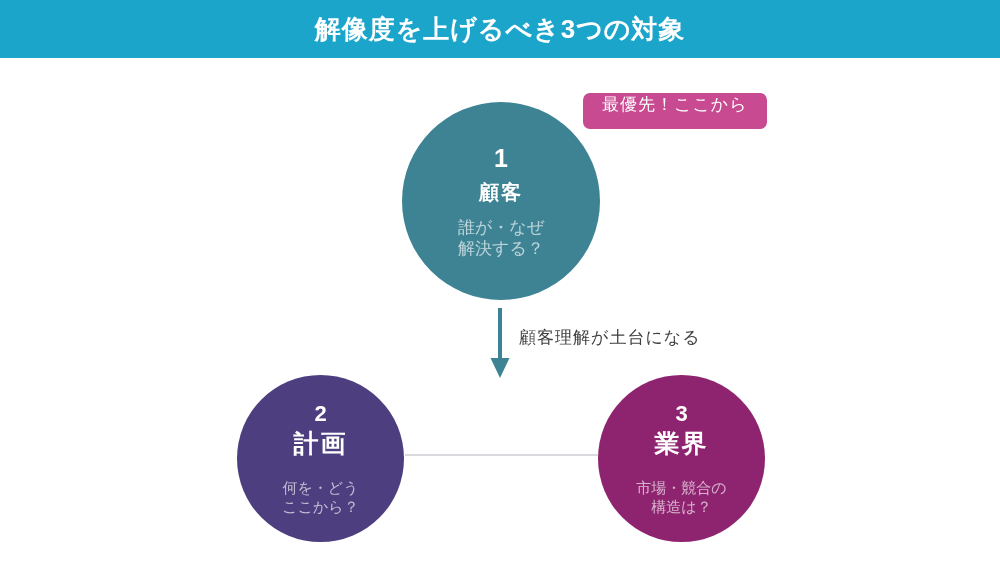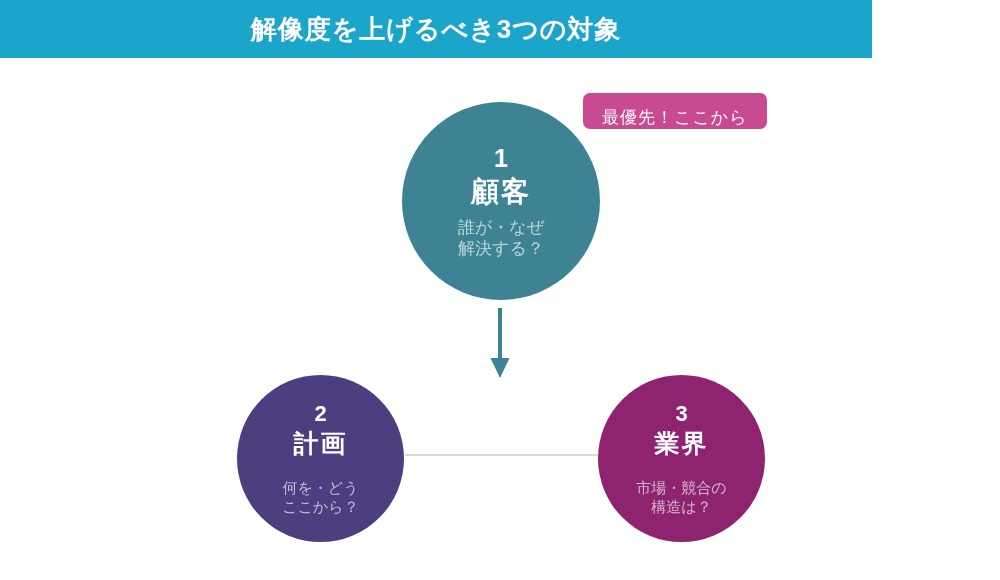--- a/index.html
+++ b/index.html
@@ -7,40 +7,40 @@
     position: relative;
     width: 1000px;
     height: 580px;
     background: #ffffff;
     overflow: hidden;
     font-family: "Liberation Sans", "DejaVu Sans", sans-serif;
   }
   .header {
     position: absolute;
     left: 0; top: 0;
-    width: 872px; height: 58px;
+    width: 1000px; height: 58px;
     display: flex;
     align-items: center;
     justify-content: center;
   }
   .header .title {
     margin: 0;
     color: #ffffff;
     font-size: 26px;
     font-weight: 600;
     letter-spacing: 1px;
   }
   .badge {
     position: absolute;
     left: 583px; top: 93px;
     height: 36px;
     padding: 0 19px;
     border-radius: 7px;
     display: flex;
-    align-items: flex-end;
+    align-items: flex-start;
     z-index: 3;
   }
   .badge span {
     color: #ffffff;
     font-size: 17px;
     letter-spacing: 1px;
   }
   .circle {
     position: absolute;
     border-radius: 50%;
@@ -53,21 +53,21 @@
     z-index: 2;
   }
   .circle .num   { font-weight: bold; }
   .circle .ttl   { font-weight: 600; }
   .circle .sub   { color: rgba(255,255,255,0.65); }
   .circle-top {
     left: 402px; top: 102px;
     width: 198px; height: 198px;
   }
   .circle-top .num { font-size: 25px; line-height: 30px; margin-bottom: 2px; }
-  .circle-top .ttl { font-size: 28px; line-height: 34px; margin-bottom: 8px; letter-spacing: 2px; }
+  .circle-top .ttl { font-size: 20px; line-height: 34px; margin-bottom: 8px; letter-spacing: 2px; }
   .circle-top .sub { font-size: 17px; line-height: 21px; text-align: center; }
   .circle-bottom {
     width: 167px; height: 167px;
     top: 375px;
   }
   .circle-bottom.left  { left: 237px; }
   .circle-bottom.right { left: 598px; }
   .circle-bottom .num { font-size: 22px; line-height: 26px; margin-bottom: 1px; }
   .circle-bottom .ttl { font-size: 25px; line-height: 30px; margin-bottom: 20px; letter-spacing: 2px; }
   .circle-bottom .sub { font-size: 15px; line-height: 19px; }
@@ -111,20 +111,21 @@
     <div class="ttl">顧客</div>
     <div class="sub">誰が・なぜ</div>
     <div class="sub">解決する？</div>
   </div>
 
   <svg class="arrow-svg" viewBox="0 0 24 74" style="color: rgb(62, 131, 148);">
     <line x1="12" y1="2" x2="12" y2="54" stroke="currentColor" stroke-width="4"></line>
     <polygon points="2.5,52 21.5,52 12,72" fill="currentColor"></polygon>
   </svg>
 
+  <div class="arrow-label" style="color: rgb(63, 63, 63);">顧客理解が土台になる</div>
 
   <div class="connector" style="background-color: rgb(217, 217, 222);"></div>
 
   <div class="circle circle-bottom left" style="background-color: rgb(77, 63, 127);">
     <div class="num">2</div>
     <div class="ttl">計画</div>
     <div class="sub">何を・どう</div>
     <div class="sub">ここから？</div>
   </div>
 

